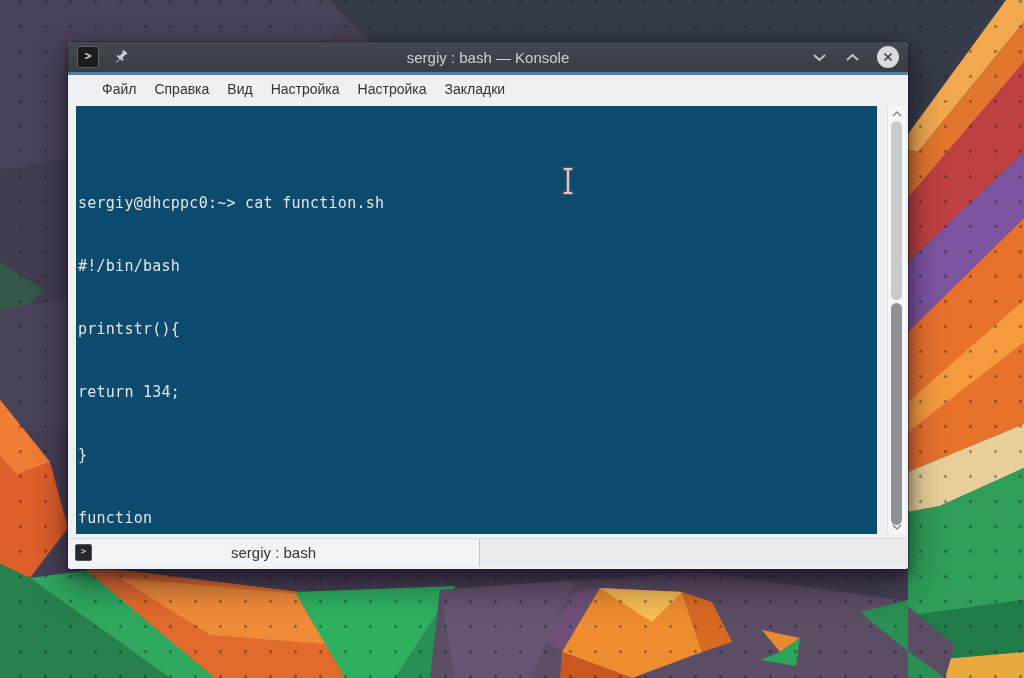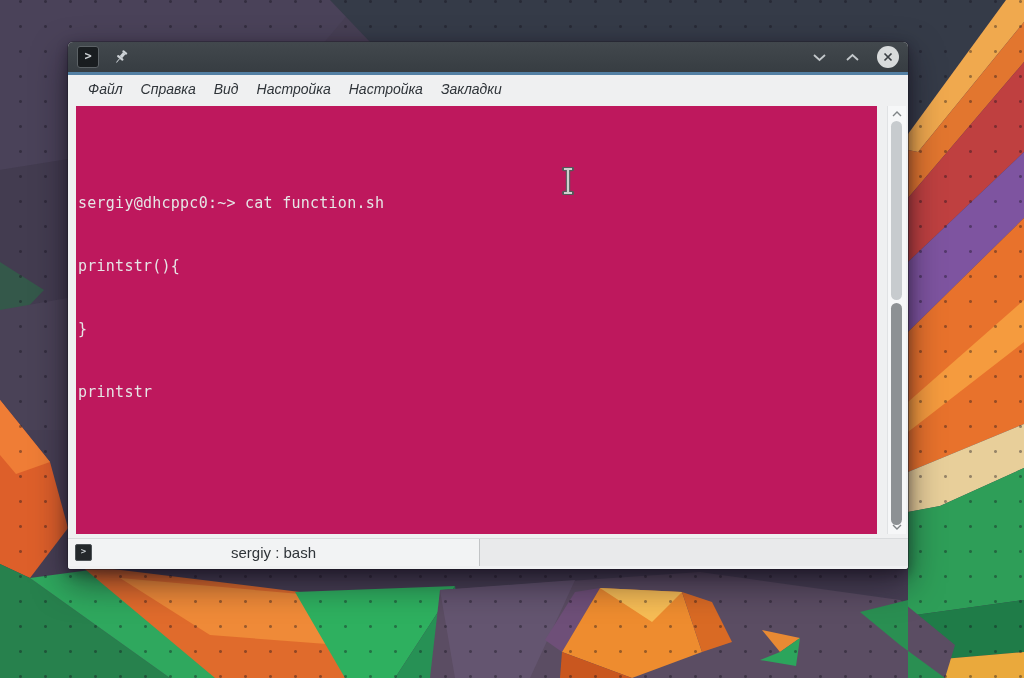--- a/index.html
+++ b/index.html
@@ -23,25 +23,25 @@
   .pin-wrap{width:16px;height:16px;display:flex;align-items:center;justify-content:center;}
   .tb-title{position:absolute;left:120px;right:120px;text-align:center;color:#ccd1d5;
     font-size:15px;white-space:nowrap;overflow:hidden;}
   .tb-right{margin-left:auto;display:flex;align-items:center;gap:17px;}
   .win-btn{display:flex;align-items:center;justify-content:center;width:16px;height:16px;}
   .close-btn{width:22px;height:22px;border-radius:50%;background:#d8dbdc;
     display:flex;align-items:center;justify-content:center;}
   .accent{flex:0 0 3px;background:#5380a4;}
 
   .menubar{flex:0 0 29px;background:#eff0f1;display:flex;align-items:center;
-    padding-left:11px;font-style:italic;}
+    padding-left:25px;}
   .menu-item{padding:0 9px;font-size:14px;color:#2f3439;line-height:29px;white-space:nowrap;}
 
   .content{flex:1;display:flex;min-height:0;background:#eff0f1;padding:2px 2px 4px 8px;}
-  .terminal{flex:1;position:relative;background:#be185d;margin-right:10px;overflow:hidden;
+  .terminal{flex:1;position:relative;background:#0c4a6e;margin-right:10px;overflow:hidden;
     color:#e6e6e6;font-family:"DejaVu Sans Mono",monospace;font-size:15px;line-height:21px;
     letter-spacing:.25px;white-space:pre;}
   .term-lines{padding:3px 0 0 2px;}
   .term-line{height:21px;}
 
   .scrollbar{flex:0 0 18px;position:relative;background:#f6f7f8;border-left:1px solid #e0e2e4;}
   .sb-arrow{position:absolute;left:0;width:18px;height:13px;display:flex;align-items:center;justify-content:center;}
   .sb-up{top:1px;} .sb-down{bottom:1px;}
   .sb-seg{position:absolute;left:3px;width:11px;border-radius:5.5px;}
   .sb-seg-light{top:15px;height:179px;background:#c7cbce;}
@@ -113,20 +113,21 @@
           <svg width="16" height="16" viewBox="0 0 16 16">
             <g fill="#cdd2d6" transform="rotate(40 8 8)">
               <rect x="5.2" y="1" width="5.6" height="2.2" rx="1"></rect>
               <rect x="6.4" y="3" width="3.2" height="5.2"></rect>
               <rect x="4.2" y="8" width="7.6" height="2.2" rx="1"></rect>
               <rect x="7.55" y="10.2" width="0.9" height="5"></rect>
             </g>
           </svg>
         </span>
       </div>
+      <div class="tb-title">sergiy : bash — Konsole</div>
       <div class="tb-right">
         <span class="win-btn">
           <svg width="15" height="9" viewBox="0 0 15 9">
               <polyline points="2,2 7.5,7 13,2" fill="none" stroke="#c3c8cb" stroke-width="1.8"></polyline>
             </svg>
         </span>
         <span class="win-btn">
           <svg width="15" height="9" viewBox="0 0 15 9">
               <polyline points="2,7 7.5,2 13,7" fill="none" stroke="#c3c8cb" stroke-width="1.8"></polyline>
             </svg>
@@ -147,23 +148,25 @@
       <span class="menu-item">Вид</span>
       <span class="menu-item">Настройка</span>
       <span class="menu-item">Настройка</span>
       <span class="menu-item">Закладки</span>
     </div>
 
     <div class="content">
       <div class="terminal">
         <div class="term-lines">
           <div class="term-line">sergiy@dhcppc0:~&gt; cat function.sh</div>
+          <div class="term-line">#!/bin/bash</div>
           <div class="term-line">printstr(){</div>
+          <div class="term-line">return 134;</div>
           <div class="term-line">}</div>
-          <div class="term-line">printstr</div>
+          <div class="term-line">function</div>
           
           
           
           
         </div>
       </div>
       <div class="scrollbar">
         <span class="sb-arrow sb-up">
           <svg width="10" height="6" viewBox="0 0 10 6">
               <polyline points="1,5 5,1 9,5" fill="none" stroke="#7f8487" stroke-width="1.4"></polyline>

